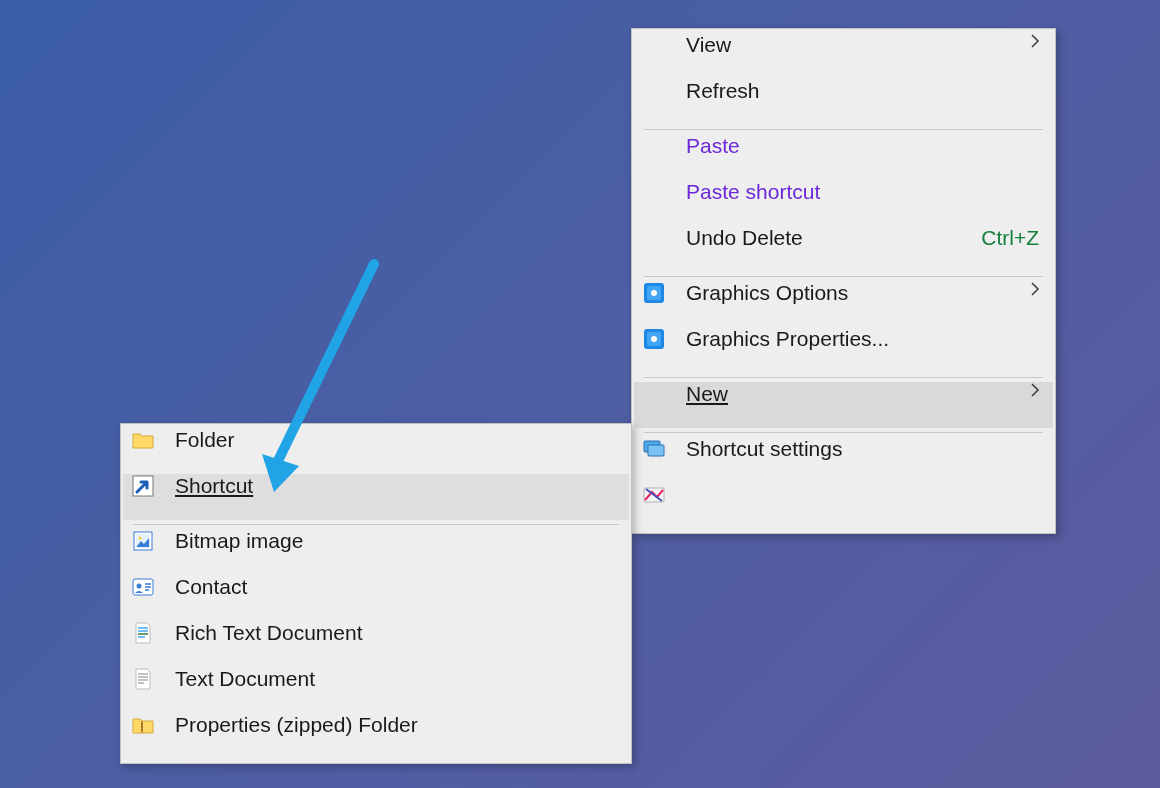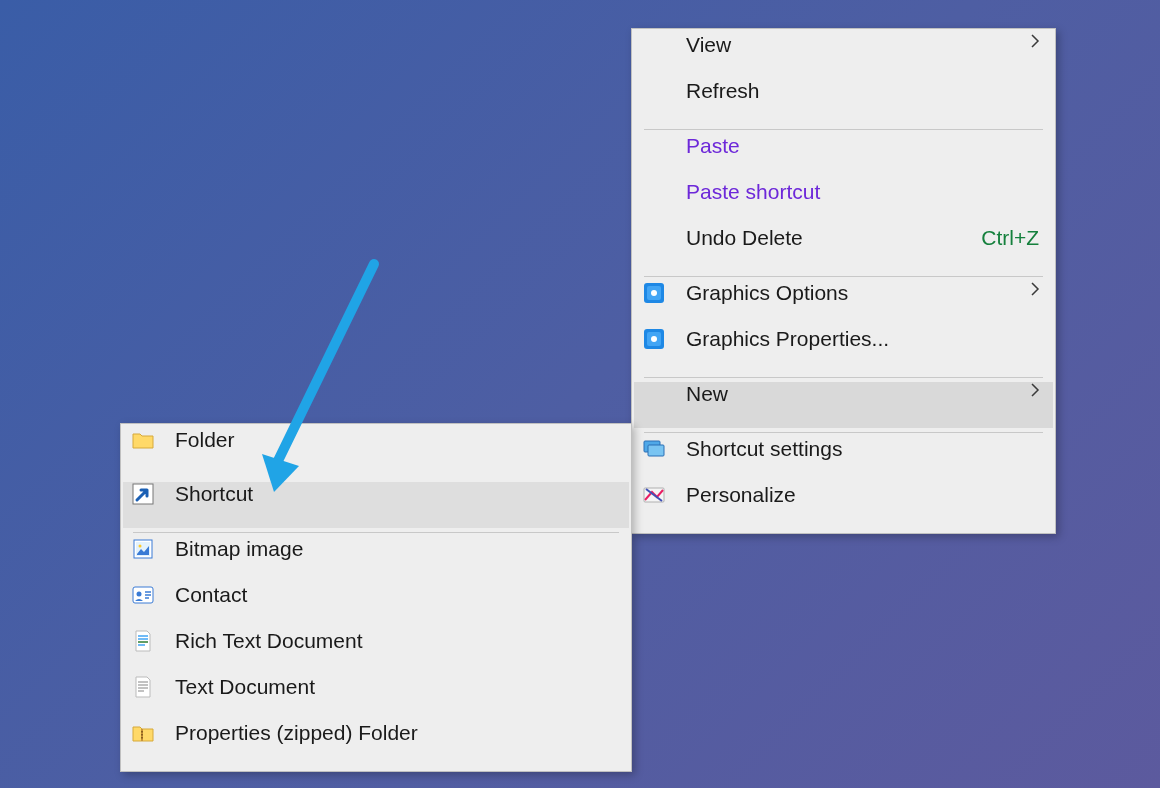--- a/index.html
+++ b/index.html
@@ -40,23 +40,23 @@
     height: 46px;
     padding: 0 10px 0 8px;
     font-size: 21px;
     color: #1a1a1a;
     box-sizing: border-box;
     position: relative;
   }
 
   .item.disabled { color: #6d28d9; }
 
-  .item.highlight { background: #d9d9d9; }
-
-  #sub-menu .item.highlight { background: #dedede; margin-top: 8px; }
+  .item.highlight { background: #d9d9d9; text-decoration: underline; }
+
+  #sub-menu .item.highlight { background: #dedede; }
 
   .icon-slot {
     width: 44px;
     display: flex;
     align-items: center;
     justify-content: flex-start;
   }
 
   .icon-slot svg, .icon-slot .emoji, .icon-slot .iconbox {
     width: 24px;
@@ -185,21 +185,20 @@
   </div>
 
   <div class="item">
     <span class="icon-slot">
       <svg viewBox="0 0 24 24" width="24" height="24">
         <rect x="2" y="5" width="20" height="14" rx="1" fill="#f5f5f5" stroke="#b0b0b0"></rect>
         <path d="M3 17 L10 9 L15 14 L21 7" stroke="#e91e63" stroke-width="2" fill="none"></path>
         <path d="M4 6 L20 18" stroke="#3f51b5" stroke-width="2"></path>
       </svg>
     </span>
-    <span class="lbl">Personalize</span>
   </div>
 
 </div>
 
 <div class="menu" id="sub-menu">
 
   <div class="item">
     <span class="icon-slot">
       <svg viewBox="0 0 24 24" width="24" height="24">
         <path d="M2 6 L9 6 L11 8 L22 8 L22 20 L2 20 Z" fill="#ffd968" stroke="#d6a93a"></path>

